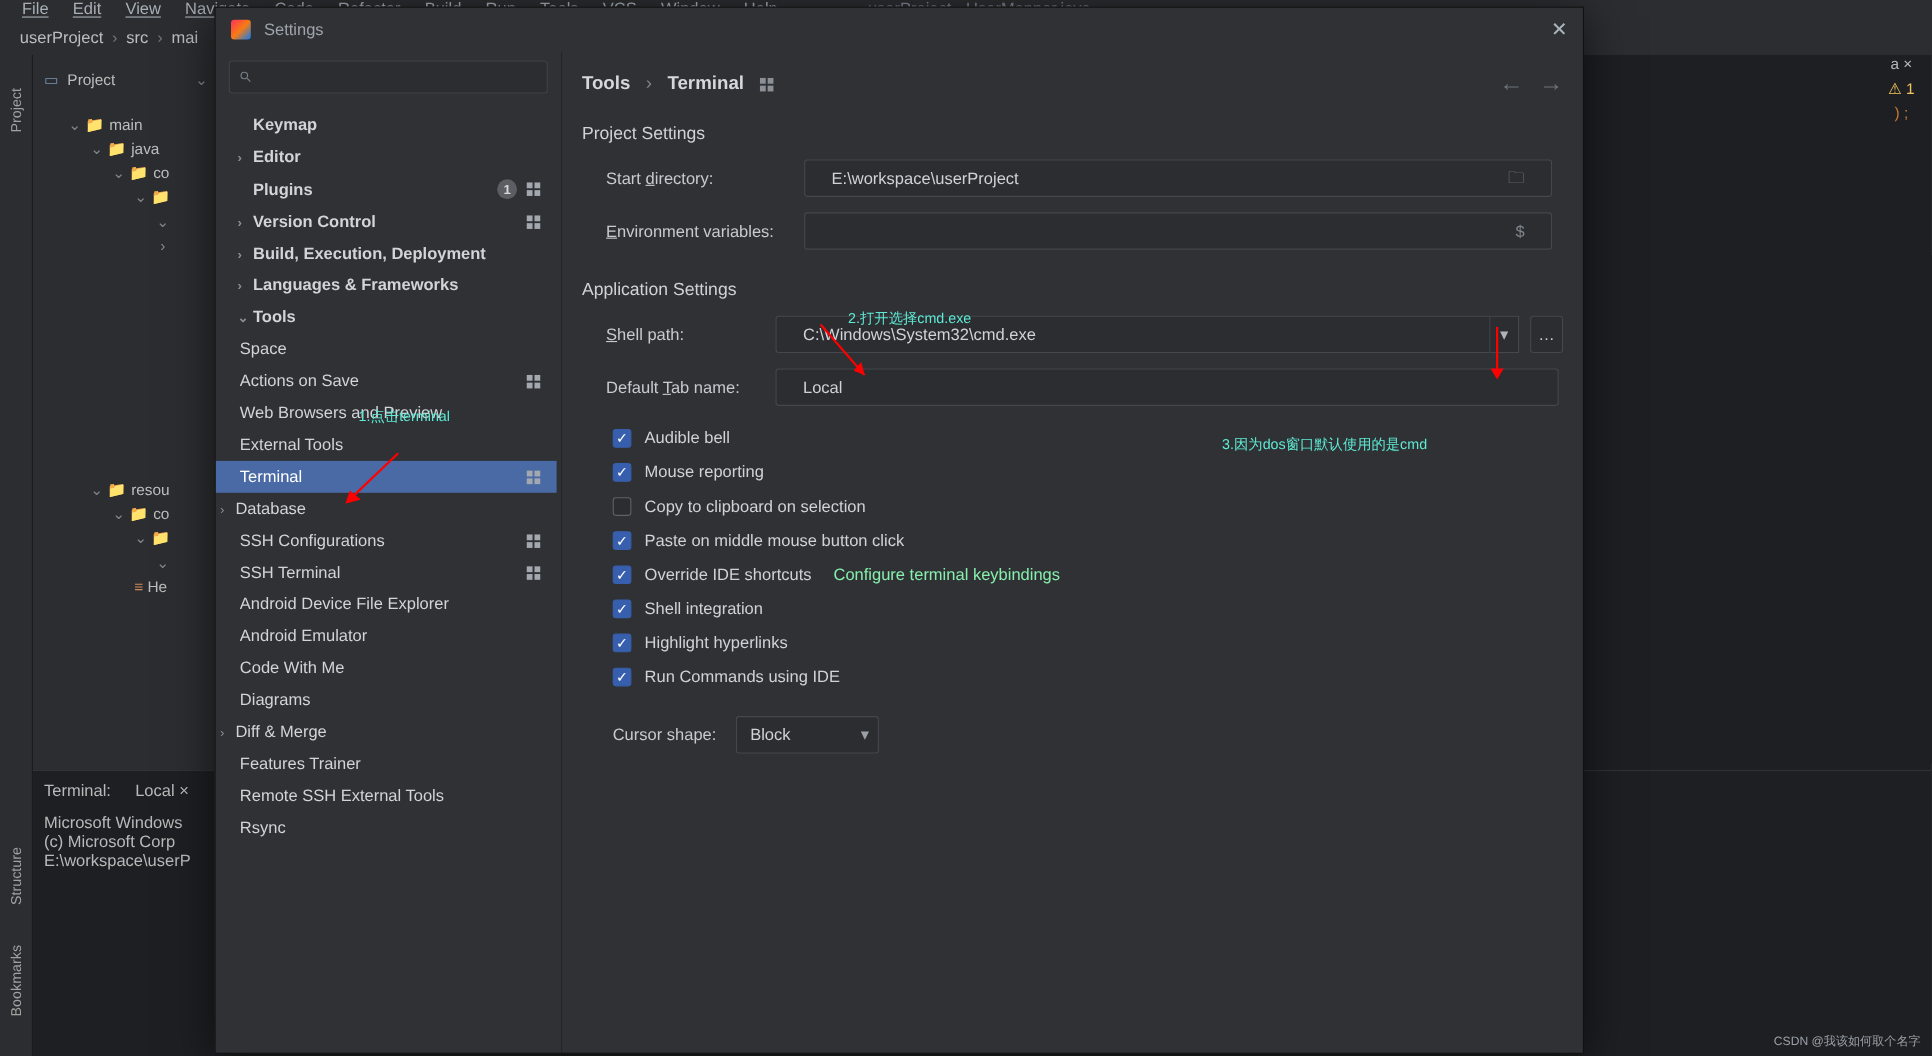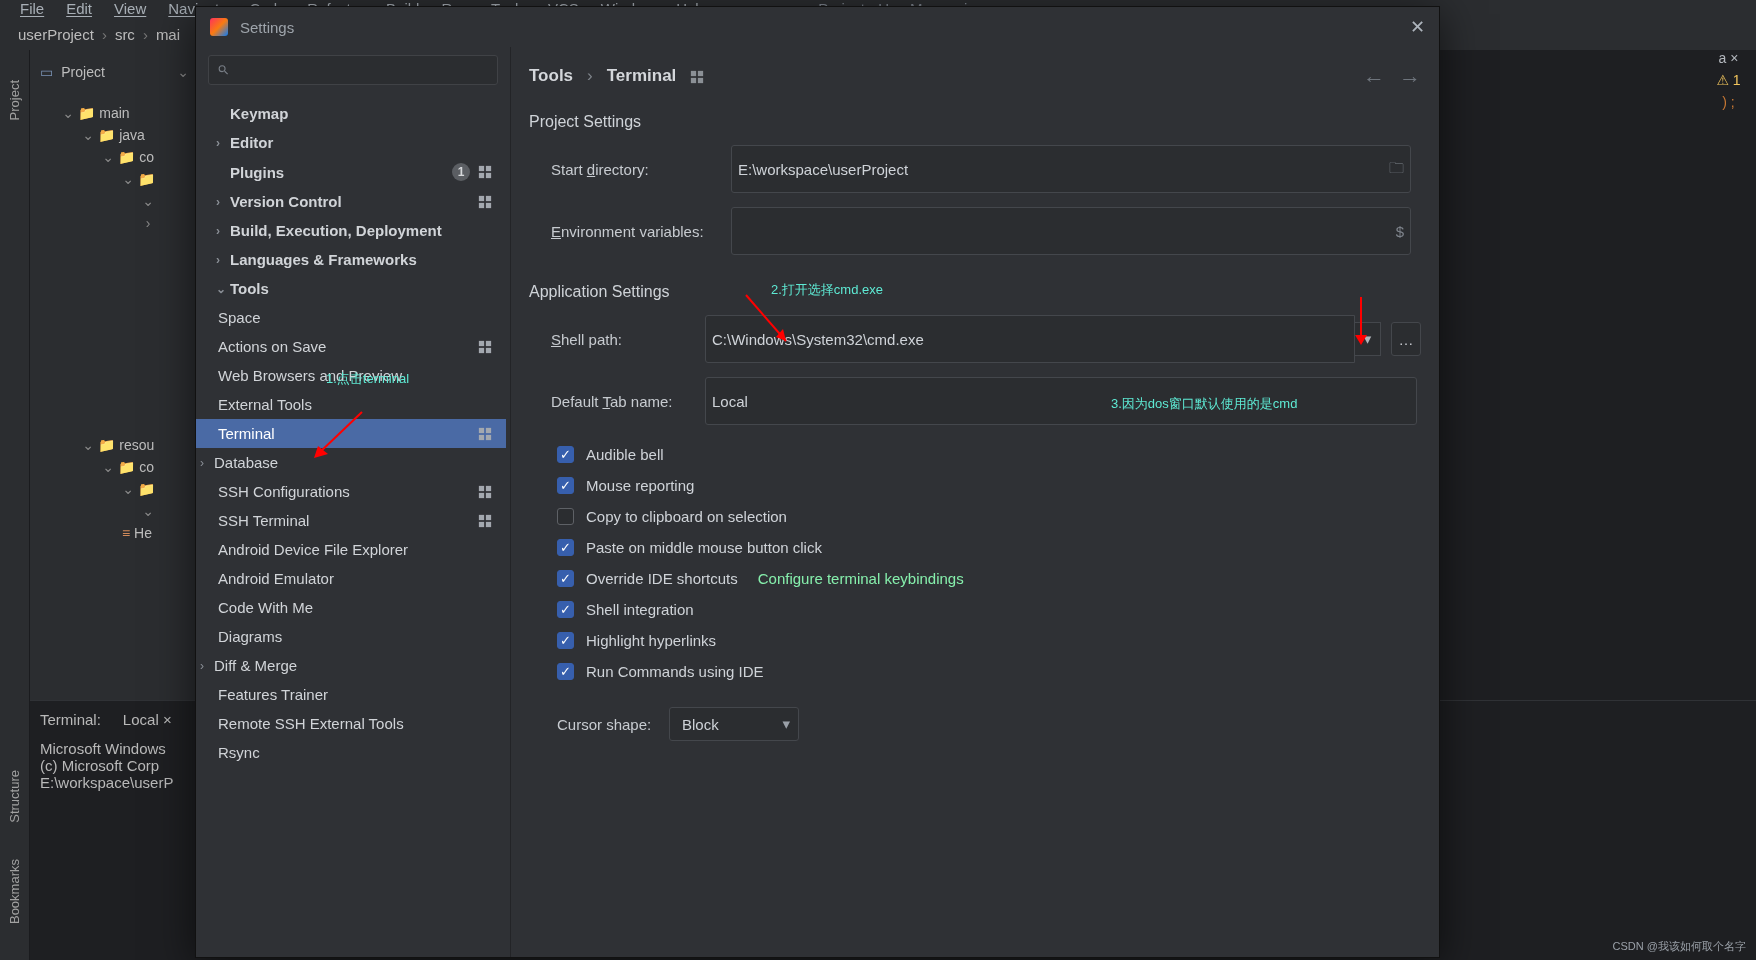--- a/index.html
+++ b/index.html
@@ -58,21 +58,21 @@
 .dlg-main { flex:1; padding:16px 18px 10px 18px; overflow:auto; position:relative; }
 .crumb-row { display:flex; align-items:center; gap:14px; color:#d4d7db; font-size:17px; margin-bottom:24px; }
 .crumb-row .sep { color:#7f848b; }
 .crumb-row .navarrows { margin-left:auto; display:flex; gap:14px; color:#6e747c; font-size:22px; }
 .crumb-row .pp { opacity:.8; }
 
 .section-hdr { color:#cfd3d8; font-size:16px; margin:12px 0 14px; }
 .form-row { display:flex; align-items:center; margin-bottom:14px; }
 .form-row .lbl { width:202px; padding-left:22px; color:#c7cbd0; }
 .form-row .lbl .ul { text-decoration:underline; }
-.fld { flex:1; height:48px; background:#2b2d30; border:1px solid #44474c; border-radius:3px; display:flex; align-items:center; padding:0 6px; color:#cfd3d8; max-width:680px; }
+.fld { flex:1; height:34px; background:#2b2d30; border:1px solid #44474c; border-radius:3px; display:flex; align-items:center; padding:0 24px; color:#cfd3d8; max-width:680px; }
 .fld input { background:transparent; border:0; outline:0; color:#cfd3d8; flex:1; font-size:15px; }
 .fld .end-ic { color:#7f858d; margin-left:auto; }
 .combo-arrow { width:26px; height:34px; border:1px solid #44474c; border-left:0; background:#2b2d30; display:flex; align-items:center; justify-content:center; color:#b0b4ba; }
 .btn-sq { width:30px; height:34px; margin-left:10px; border:1px solid #44474c; background:#2b2d30; border-radius:3px; display:flex; align-items:center; justify-content:center; color:#c6c9ce; cursor:pointer; }
 
 .chk-row { display:flex; align-items:center; gap:12px; padding:7px 0 7px 28px; color:#cfd3d8; }
 .cbx { width:17px; height:17px; border:1px solid #5e6166; border-radius:3px; display:inline-flex; align-items:center; justify-content:center; background:#2b2d30; }
 .cbx.on { background:#375fad; border-color:#375fad; }
 .cbx.on::after { content:"✓"; color:#fff; font-size:13px; line-height:1; }
 .link { color:#86efac; cursor:pointer; padding-left:8px; }

